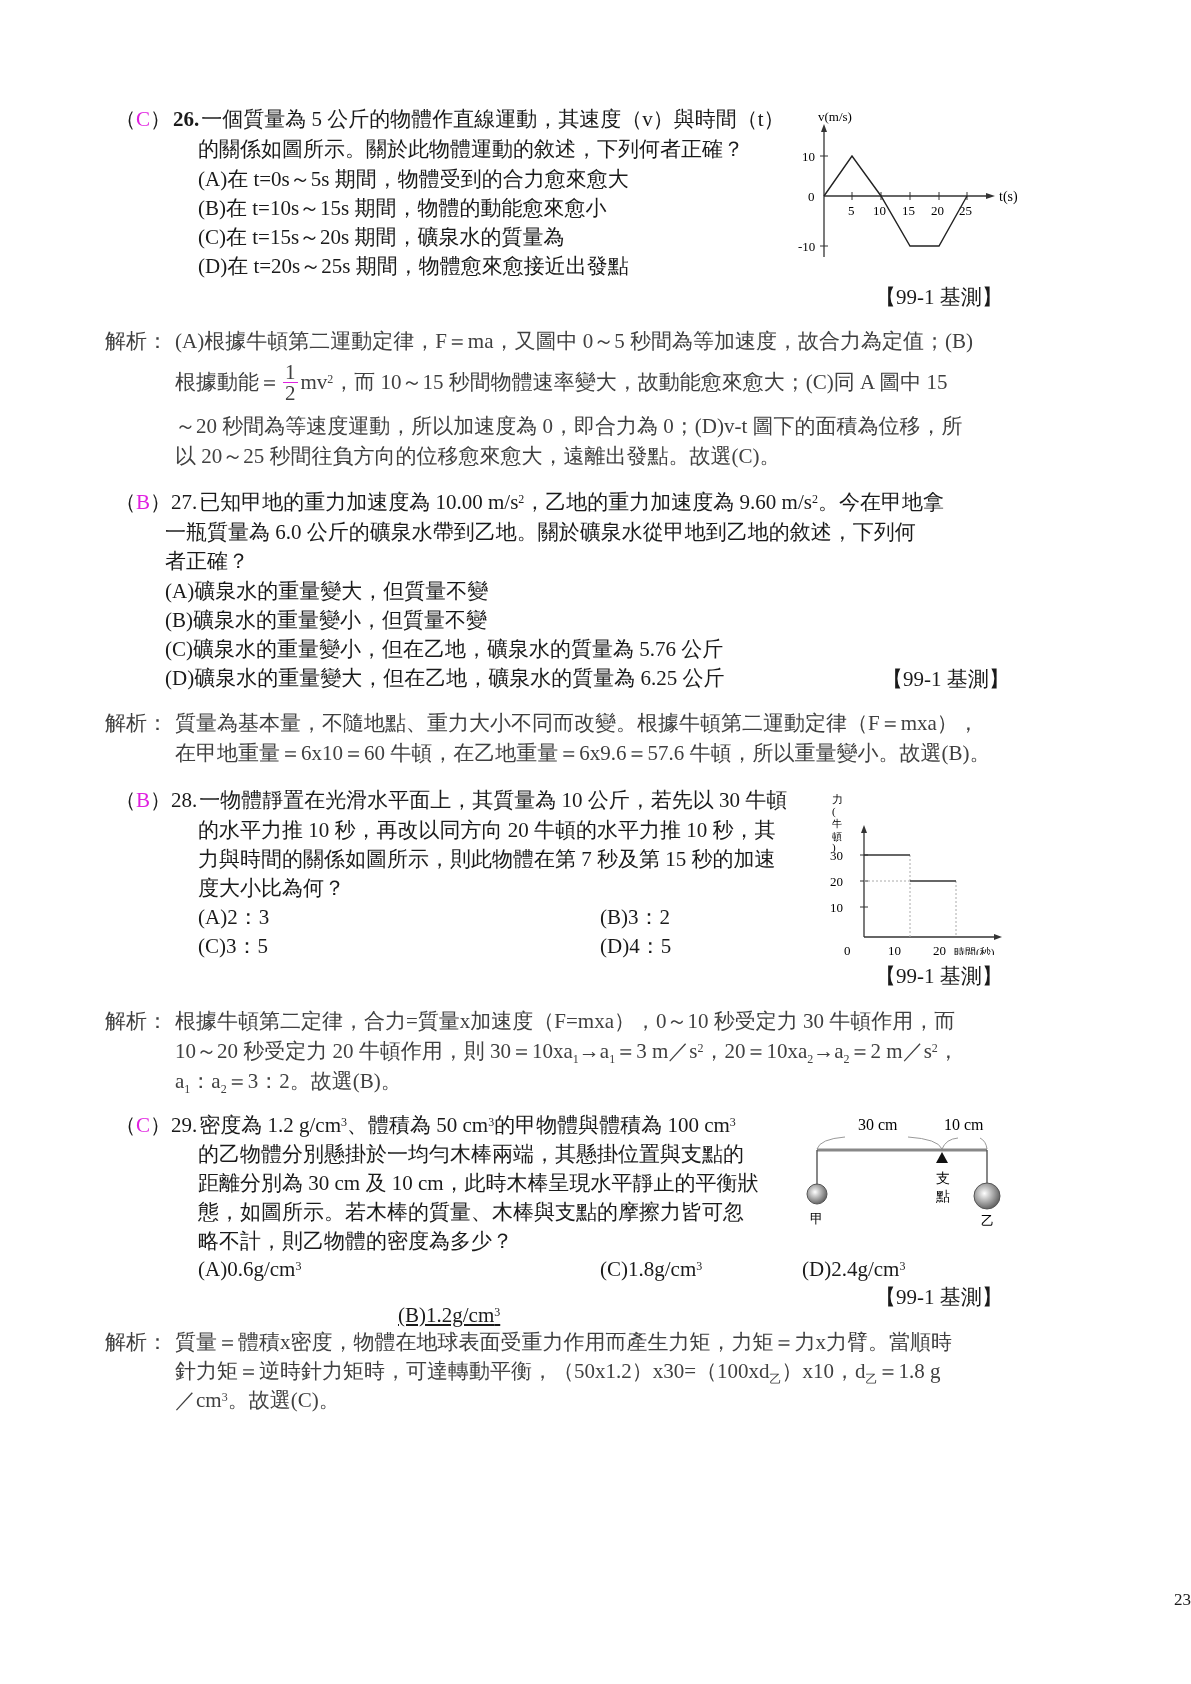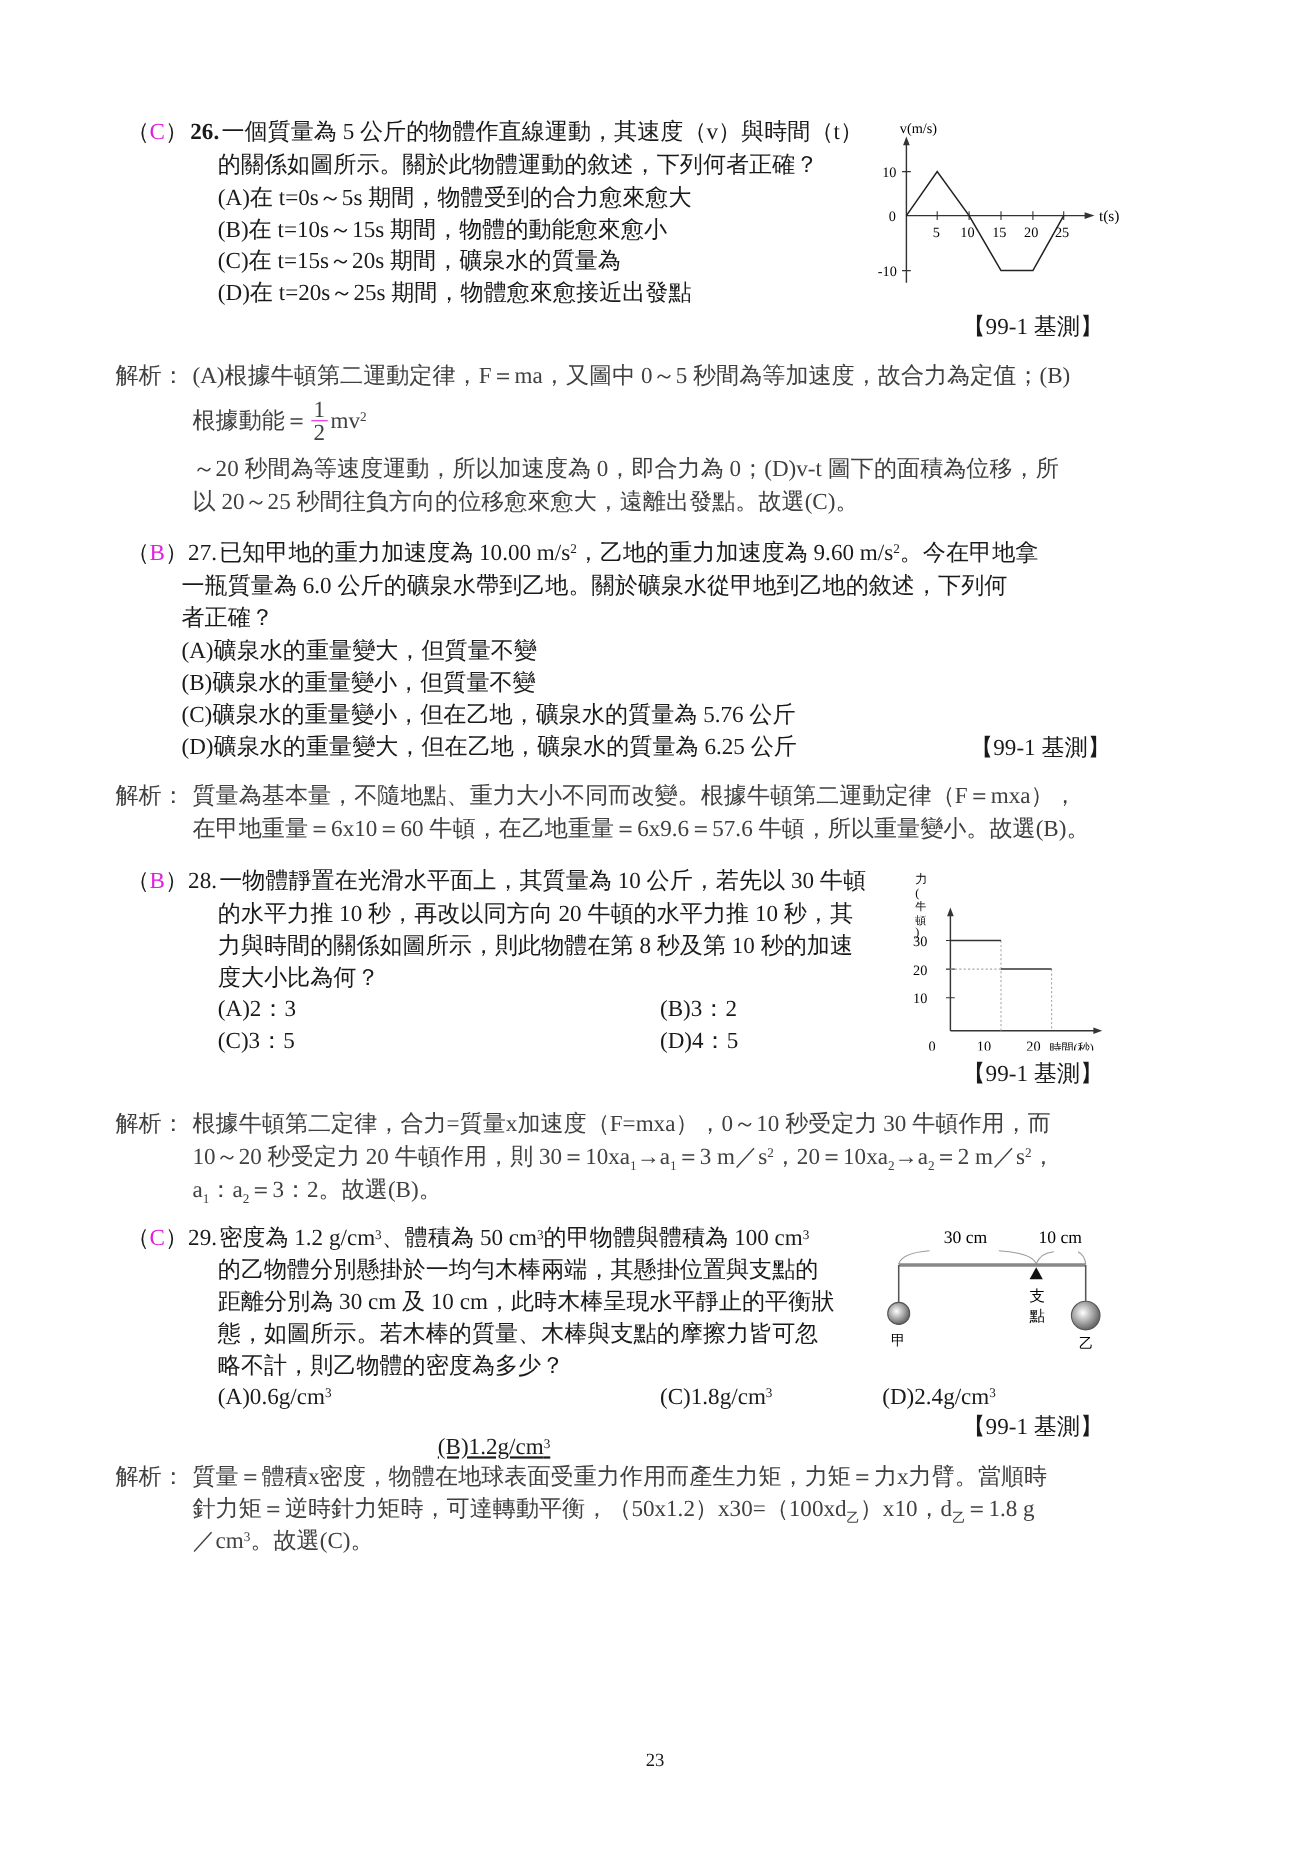--- a/index.html
+++ b/index.html
@@ -5,21 +5,21 @@
   html,body{margin:0;padding:0;background:#fff;}
   body{width:1191px;height:1684px;position:relative;overflow:hidden;
        font-family:"Liberation Serif","DejaVu Serif",serif;color:#1a1a1a;}
   .abs{position:absolute;}
   .line{position:absolute;white-space:nowrap;font-size:21px;line-height:30px;}
   .ans{color:#e020e0;}
   .expl{color:#404040;}
   .src{position:absolute;font-size:21px;white-space:nowrap;}
   sup{font-size:12px;vertical-align:top;position:relative;top:-3px;}
   sub{font-size:12px;}
-  .pagenum{position:absolute;left:0;width:1191px;text-align:center;top:1590px;font-size:17px;}
+  .pagenum{position:absolute;left:0;width:1191px;text-align:right;top:1590px;font-size:17px;}
   svg text{font-family:"Liberation Serif","DejaVu Serif",serif;}
   .frac{display:inline-block;vertical-align:middle;text-align:center;line-height:20px;margin:0 3px;}
   .frac span{display:block;}
   .frac .num{border-bottom:1px solid #e020e0;padding:0 2px;}
 </style>
 </head>
 <body>
 
 <div>
   <div class="line" style="left:115px;top:104px;">
@@ -63,20 +63,21 @@
   <div class="line expl" style="left:105px;top:326px;">解析：</div>
   <div class="line expl" style="left:175px;top:326px;">(A)根據牛頓第二運動定律，F＝ma，又圖中 0～5 秒間為等加速度，故合力為定值；(B)</div>
   <div class="line expl" style="left:175px;top:360px;height:44px;display:flex;align-items:center;">
     <span>根據動能＝</span>
     <span class="frac">
       <span class="num">1</span>
       <span>2</span>
     </span>
     <span>mv</span>
       <sup>2</sup>
+    <span>，而 10～15 秒間物體速率變大，故動能愈來愈大；(C)同 A 圖中 15</span>
   </div>
   <div class="line expl" style="left:175px;top:411px;">～20 秒間為等速度運動，所以加速度為 0，即合力為 0；(D)v-t 圖下的面積為位移，所</div>
   <div class="line expl" style="left:175px;top:441px;">以 20～25 秒間往負方向的位移愈來愈大，遠離出發點。故選(C)。</div>
 </div>
 
 <div>
   <div class="line" style="left:115px;top:487px;">
     <span>（</span><span class="ans">B</span><span>）</span><span style="margin-right:2px;">27.</span><span>已知甲地的重力加速度為 10.00  m/s</span><sup>2</sup><span>，乙地的重力加速度為 9.60  m/s</span><sup>2</sup><span>。今在甲地拿</span>
   </div>
   <div class="line" style="left:165px;top:517px;">一瓶質量為 6.0 公斤的礦泉水帶到乙地。關於礦泉水從甲地到乙地的敘述，下列何</div>
@@ -90,21 +91,21 @@
   <div class="line expl" style="left:105px;top:708px;">解析：</div>
   <div class="line expl" style="left:175px;top:708px;">質量為基本量，不隨地點、重力大小不同而改變。根據牛頓第二運動定律（F＝mxa），</div>
   <div class="line expl" style="left:175px;top:738px;">在甲地重量＝6x10＝60 牛頓，在乙地重量＝6x9.6＝57.6 牛頓，所以重量變小。故選(B)。</div>
 </div>
 
 <div>
   <div class="line" style="left:115px;top:785px;">
     <span>（</span><span class="ans">B</span><span>）</span><span style="margin-right:2px;">28.</span><span>一物體靜置在光滑水平面上，其質量為 10 公斤，若先以 30 牛頓</span>
   </div>
   <div class="line" style="left:198px;top:815px;">的水平力推 10 秒，再改以同方向 20 牛頓的水平力推 10 秒，其</div>
-  <div class="line" style="left:198px;top:844px;">力與時間的關係如圖所示，則此物體在第 8 秒及第 10 秒的加速</div>
+  <div class="line" style="left:198px;top:844px;">力與時間的關係如圖所示，則此物體在第 7 秒及第 15 秒的加速</div>
   <div class="line" style="left:198px;top:873px;">度大小比為何？</div>
   <div class="line" style="left:198px;top:902px;">(A)2：3</div>
   <div class="line" style="left:600px;top:902px;">(B)3：2</div>
   <div class="line" style="left:198px;top:931px;">(C)3：5</div>
   <div class="line" style="left:600px;top:931px;">(D)4：5</div>
 
   <svg class="abs" style="left:820px;top:785px;" width="190" height="170">
     <text x="12" y="18" font-size="11">力</text>
     <text x="12" y="30" font-size="11">(</text>
     <text x="12" y="42" font-size="10">牛</text>

